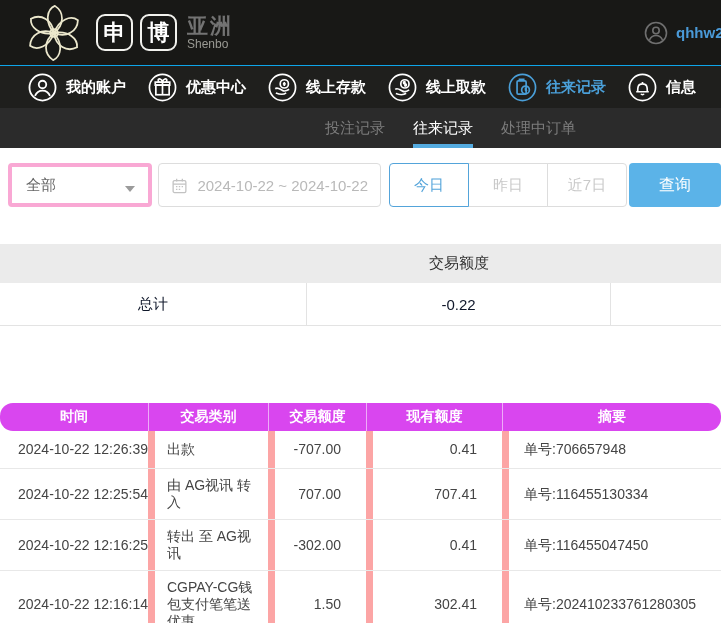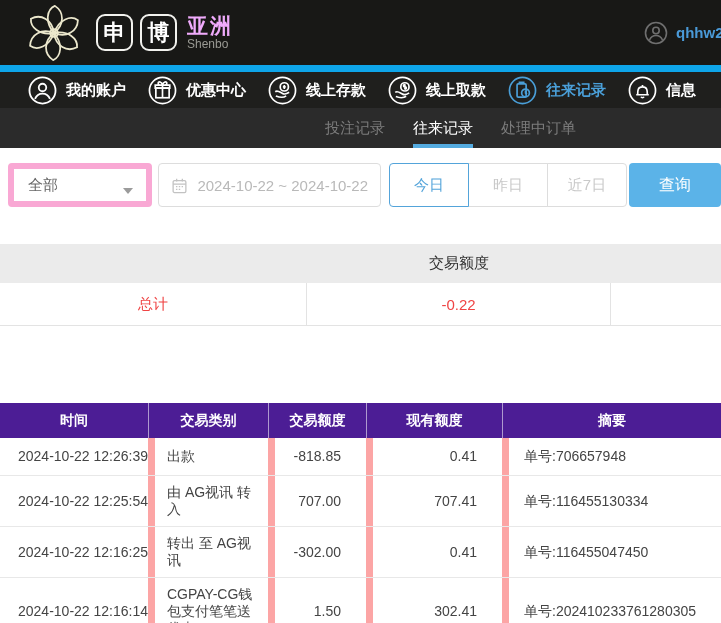--- a/index.html
+++ b/index.html
@@ -7,44 +7,44 @@
     font-family:"Liberation Sans","DejaVu Sans",sans-serif; }
 
   
   .top-header { position:relative; height:65px; background:#181816; display:flex; align-items:center; }
   .logo-wrap { display:flex; align-items:center; margin-left:26px; }
   .logo-flower { width:56px; height:56px; margin-right:14px; }
   .logo-box { width:37px; height:37px; border:2px solid #f2f2ee; border-radius:9px;
     color:#fff; font-size:22px; font-weight:bold; display:flex; align-items:center;
     justify-content:center; margin-right:7px; }
   .logo-region { display:flex; flex-direction:column; justify-content:center; margin-left:3px; }
-  .logo-region .cn { color:#f0abfc; font-size:21px; font-weight:bold; letter-spacing:2px; line-height:22px; }
+  .logo-region .cn { color:#737373; font-size:21px; font-weight:bold; letter-spacing:2px; line-height:22px; }
   .logo-region .en { color:#9a9a94; font-size:12px; line-height:14px; }
   .user-account { position:absolute; left:644px; top:0; height:65px; display:flex; align-items:center; cursor:pointer; }
   .user-account svg { width:24px; height:24px; margin-right:8px; }
   .user-name { color:#4a9ad8; font-size:15px; font-weight:bold; white-space:nowrap; }
 
   
-  .main-nav { height:43px; background:#1f1f1d; border-top:7px solid #0ea5e9;
+  .main-nav { height:43px; background:#1f1f1d; border-top:1px solid #0ea5e9;
     display:flex; align-items:center; padding-left:28px; gap:22px; }
   .nav-item { display:flex; align-items:center; gap:9px; cursor:pointer; flex:0 0 auto; }
   .nav-item svg { width:29px; height:29px; }
   .nav-label { color:#fff; font-size:15px; font-weight:bold; white-space:nowrap; }
   .nav-item.active .nav-label { color:#4a9fd8; }
 
   
   .sub-nav { height:40px; background:#2b2b2b; position:relative; }
   .sub-tabs { position:absolute; left:325px; top:0; height:44px; display:flex; gap:28px; }
   .sub-tab { height:40px; display:flex; align-items:center; font-size:15px;
     color:#7c7c7c; cursor:pointer; border-bottom:4px solid transparent; padding-top:4px; }
   .sub-tab.active { color:#fff; border-bottom-color:#54abe0; }
 
   
   .filter-bar { display:flex; align-items:center; padding:14px 0 0 8px; height:60px; }
-  .select-box { width:152px; height:44px; border:6px solid #f9a8d4; border-radius:4px;
+  .select-box { width:152px; height:44px; border:4px solid #f9a8d4; border-radius:4px;
     display:flex; align-items:center; padding:0 14px; color:#666; font-size:15px;
     cursor:pointer; position:relative; background:#fff; }
   .select-caret { position:absolute; right:13px; top:19px; width:0; height:0;
     border-left:5px solid transparent; border-right:5px solid transparent; border-top:6px solid #9b9b9b; }
   .date-box { width:230px; height:44px; border:1px solid #ddd; border-radius:4px;
     margin-left:6px; display:flex; align-items:center; padding:0 12px; cursor:pointer; background:#fff; }
   .date-box svg { width:17px; height:17px; margin-right:9px; }
   .date-text { color:#b9b9b9; font-size:15px; white-space:nowrap; }
   .quick-group { display:flex; margin-left:8px; }
   .quick-btn { width:80px; height:44px; background:#fff; border:1px solid #ddd;
@@ -57,27 +57,27 @@
     border-radius:4px; color:#fff; font-size:16px; cursor:pointer; flex:0 0 auto; }
 
   
   .summary { margin-top:36px; }
   .summary-header { height:39px; background:#ebebeb; display:grid;
     grid-template-columns:307px 304px 1fr; align-items:center; }
   .summary-header .hcell { text-align:center; color:#333; font-size:15px; }
   .summary-row { height:43px; display:grid; grid-template-columns:307px 304px 1fr;
     border-bottom:1px solid #e3e3e3; }
   .summary-row .cell { display:flex; align-items:center; justify-content:center;
-    color:#ef4444; font-size:15px; border-right:1px solid #e3e3e3; }
+    color:#0f172a; font-size:15px; border-right:1px solid #e3e3e3; }
   .summary-row .cell:last-child { border-right:none; }
 
   
   .records { margin-top:77px; }
   .tbl-header { display:grid; grid-template-columns:148px 120px 98px 136px 1fr;
-    background:#4c1d95; height:35px; }
+    background:#d946ef; height:28px;border-radius:13px; }
   .tbl-header .th { color:#fff; font-size:14px; font-weight:bold; display:flex;
     align-items:center; justify-content:center; border-left:1px solid rgba(255,255,255,.55); }
   .tbl-header .th:first-child { border-left:none; }
   .tbl-row { display:grid; grid-template-columns:148px 120px 98px 136px 1fr;
     border-bottom:1px solid #e8e8e8; min-height:38px; }
   .tbl-row .td { font-size:14px; color:#444; display:flex; align-items:center;
     border-left:7px solid #fca5a5; padding:8px 0; line-height:17px; }
   .tbl-row .td:first-child { border-left:none; padding-left:18px; }
   .td.c-type { padding-left:12px; padding-right:8px; }
   .td.c-amount, .td.c-balance { justify-content:flex-end; padding-right:25px; }
@@ -229,21 +229,21 @@
     <div class="th">时间</div>
     <div class="th">交易类别</div>
     <div class="th">交易额度</div>
     <div class="th">现有额度</div>
     <div class="th">摘要</div>
   </div>
 
   <div class="tbl-row">
     <div class="td c-time">2024-10-22 12:26:39</div>
     <div class="td c-type">出款</div>
-    <div class="td c-amount">-818.85</div>
+    <div class="td c-amount">-707.00</div>
     <div class="td c-balance">0.41</div>
     <div class="td c-note">单号:706657948</div>
   </div>
   <div class="tbl-row">
     <div class="td c-time">2024-10-22 12:25:54</div>
     <div class="td c-type">由 AG视讯 转入</div>
     <div class="td c-amount">707.00</div>
     <div class="td c-balance">707.41</div>
     <div class="td c-note">单号:116455130334</div>
   </div>

